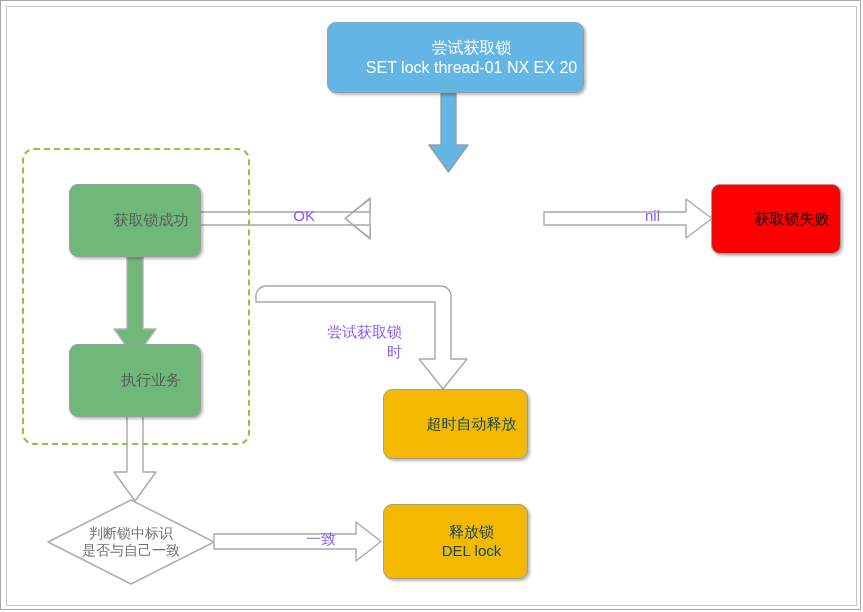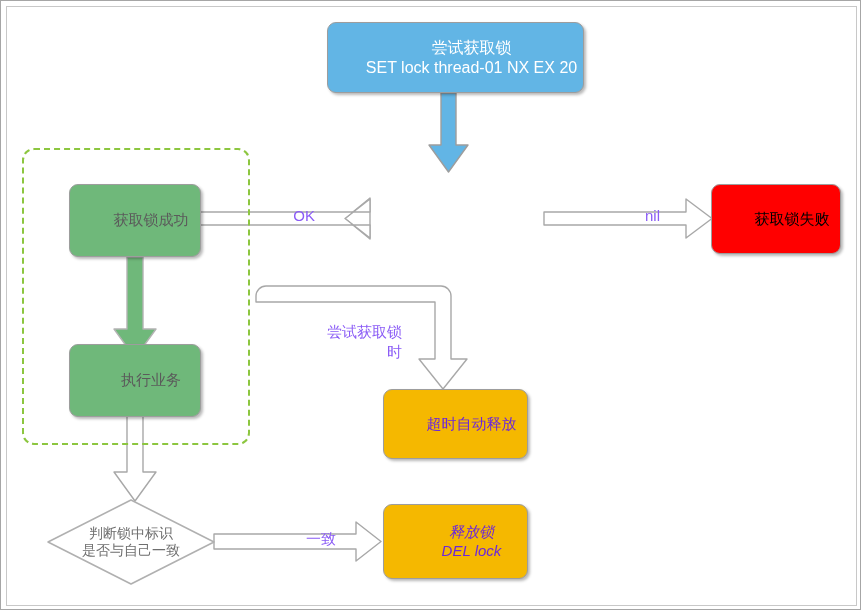--- a/index.html
+++ b/index.html
@@ -47,21 +47,21 @@
   
   .box {
     border-radius: 9px;
     border: 1px solid #9d9d9d;
     box-shadow: 2px 2px 3px rgba(0,0,0,0.28);
     padding-left: 32px;
   }
   .box.blue   { background: #62b5e5; color: #ffffff; }
   .box.green  { background: #6fb87a; color: #5b5b5b; }
   .box.red    { background: #ff0000; color: #000000; }
-  .box.orange { background: #f5b800; color: #6d28d9; }
+  .box.orange { background: #f5b800; color: #0c4a6e; }
 
   
   .diamond-wrap { position: absolute; }
   .diamond-wrap svg { display: block; }
   .diamond-label {
     position: absolute;
     left: 0; top: 0;
     width: 100%; height: 100%;
     display: flex;
     align-items: center;
@@ -158,21 +158,21 @@
 
 
   <div class="node box green" style="left:69px; top:344px; width:132px; height:73px; font-size:15px;">执行业务</div>
 
   <div class="node box green" style="left:69px; top:184px; width:132px; height:73px; font-size:15px;">获取锁成功</div>
 
   <div class="node box red" style="left:711px; top:184px; width:130px; height:70px; font-size:15px;">获取锁失败</div>
 
   <div class="node box orange" style="left:383px; top:389px; width:145px; height:70px; font-size:15px;">超时自动释放</div>
 
-  <div class="node box orange" style="left:383px; top:504px; width:145px; height:75px; font-size:15px;font-style:italic;">释放锁
+  <div class="node box orange" style="left:383px; top:504px; width:145px; height:75px; font-size:15px;">释放锁
 DEL lock</div>
 
   <div class="diamond-wrap" style="left:46px; top:498px; width:170px; height:88px;">
     <svg width="170" height="88" viewBox="0 0 170 88">
       <path d="M 85 2 L 168 44 L 85 86 L 2 44 Z" fill="#ffffff" stroke="#b0b0b0" stroke-width="1.6" stroke-linejoin="round"></path>
     </svg>
     <div class="diamond-label" style="font-size:14px; color:#6e6e6e;">判断锁中标识
 是否与自己一致</div>
   </div>
 

